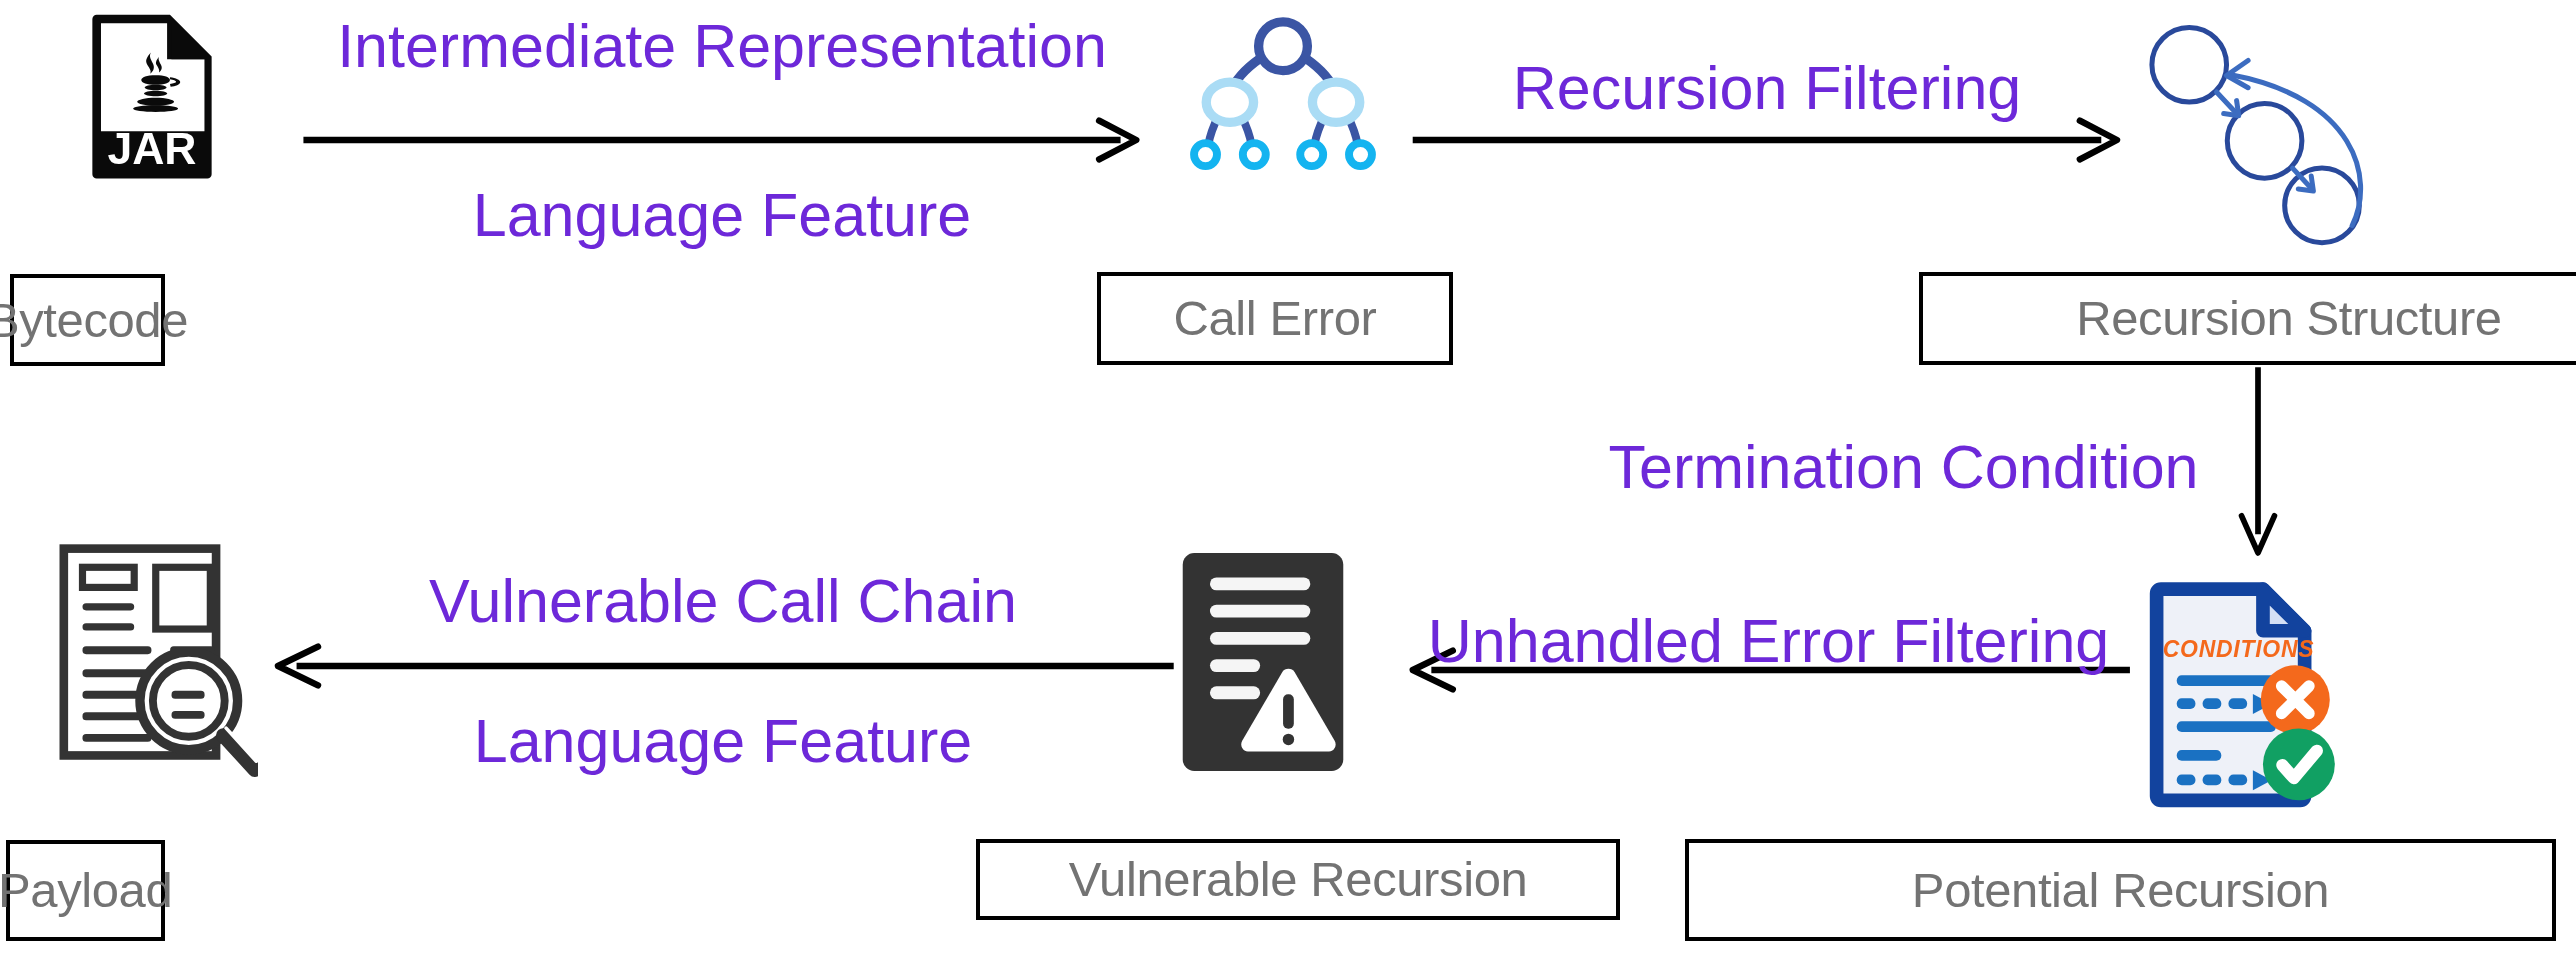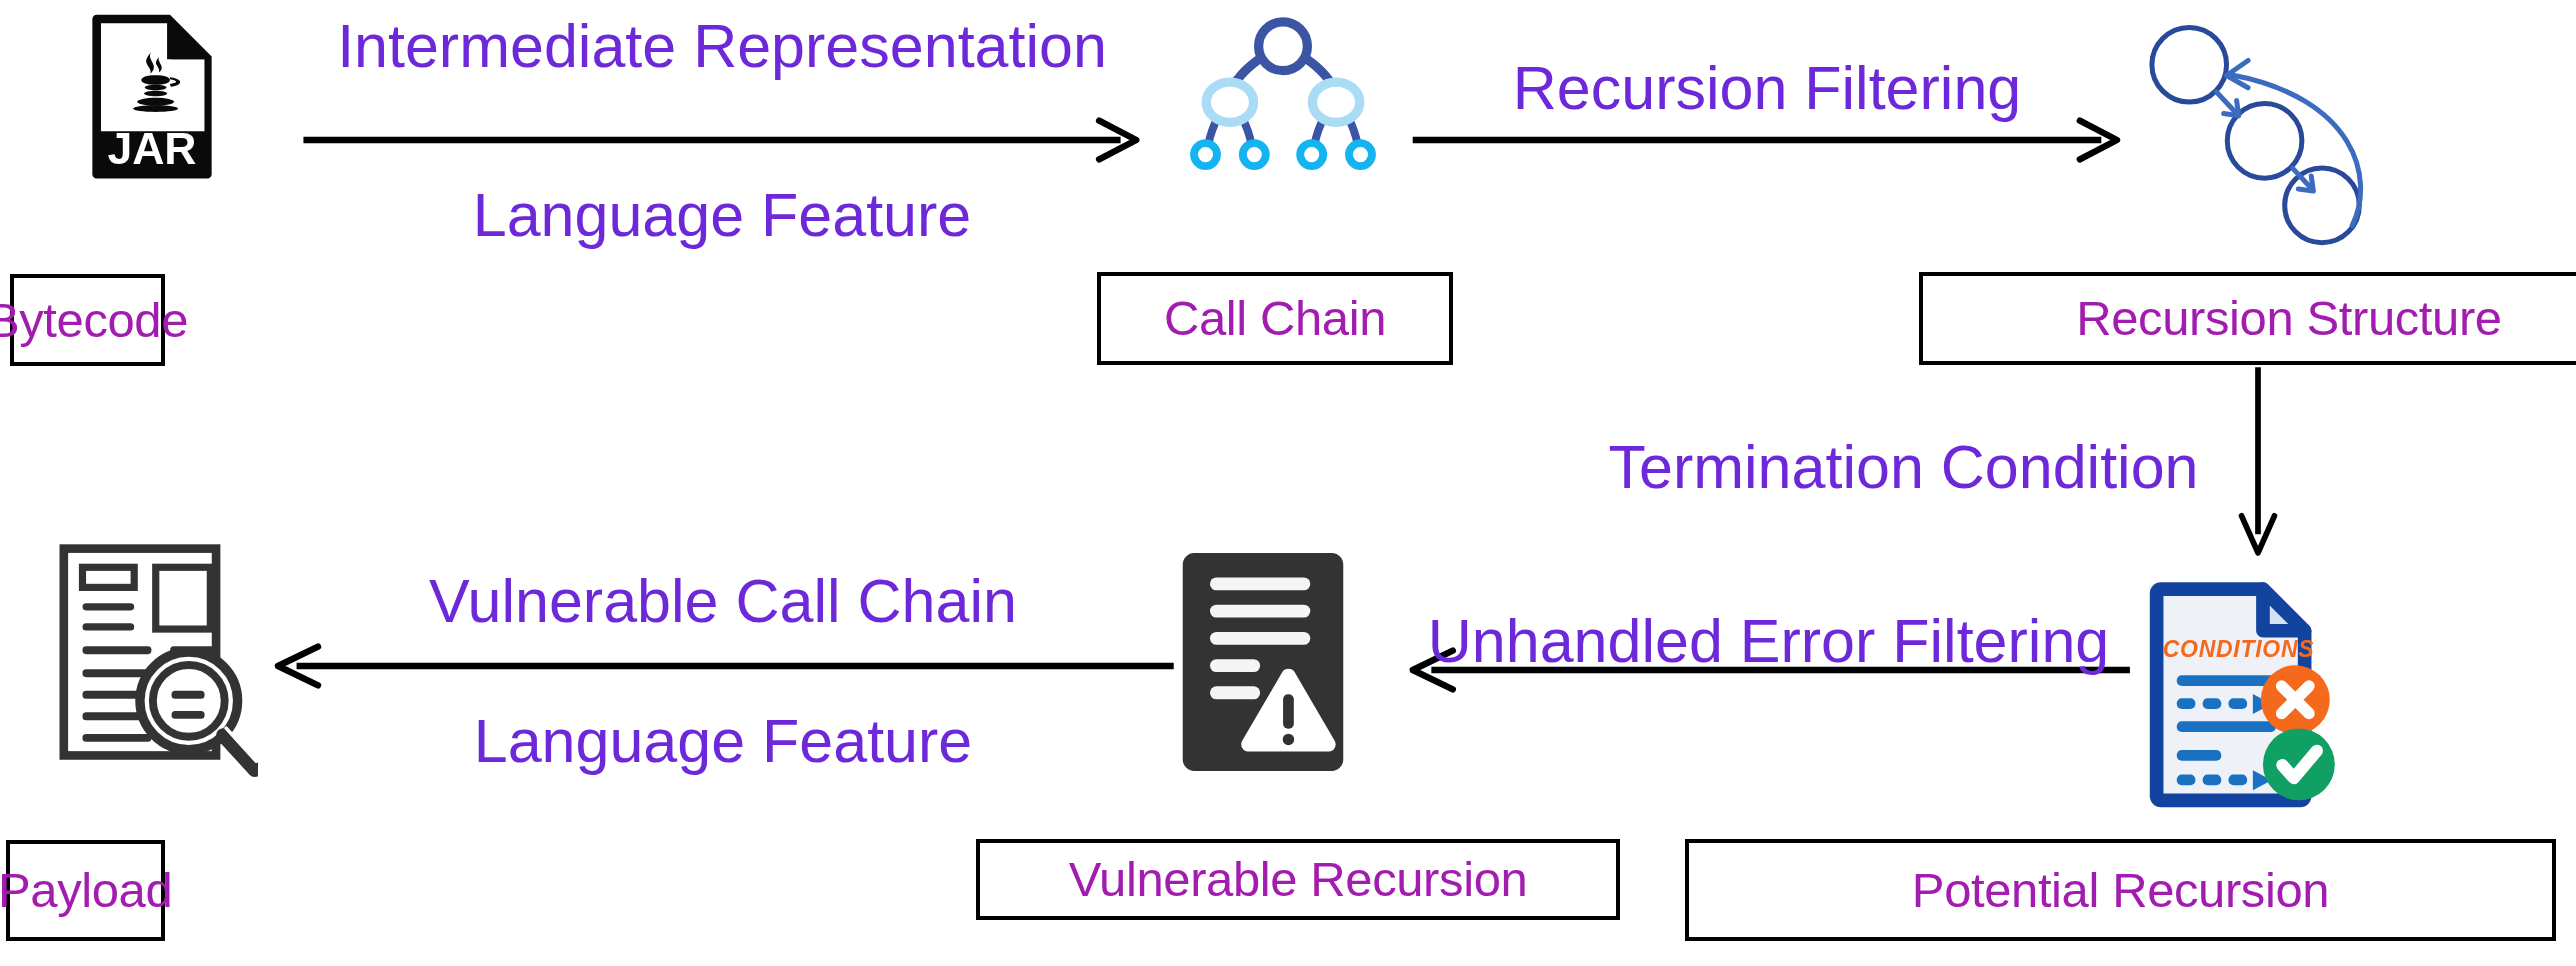--- a/index.html
+++ b/index.html
@@ -20,21 +20,21 @@
 
   
   .label-box {
     position: absolute;
     box-sizing: border-box;
     border: 4.3px solid #000000;
     background: #ffffff;
     display: flex;
     align-items: center;
     justify-content: center;
-    color: #a21caf;
+    color: #737373;
     font-size: 49px;
     line-height: 1;
     letter-spacing: -0.4px;
     white-space: nowrap;
     text-align: center;
   }
 
   
   .edge-label {
     position: absolute;
@@ -221,21 +221,21 @@
   <div class="edge-label" style="left:1580px; top:437px; width:647px;">Termination Condition</div>
 
   <div class="edge-label" style="left:1402px; top:575px; width:733px;margin-top:36px;">Unhandled Error Filtering</div>
 
   <div class="edge-label" style="left:267px; top:571px; width:912px;">Vulnerable Call Chain</div>
 
   <div class="edge-label" style="left:267px; top:711px; width:912px;">Language Feature</div>
 
   <div class="label-box" style="left:10px; top:274px; width:155px; height:92px;">Bytecode</div>
 
-  <div class="label-box" style="left:1097px; top:272px; width:356px; height:93px;">Call Chain</div>
+  <div class="label-box" style="left:1097px; top:272px; width:356px; height:93px;">Call Error</div>
 
   <div class="label-box" style="left:1919px; top:272px; width:740px; height:93px;">Recursion Structure</div>
 
   <div class="label-box" style="left:5.7px; top:840px; width:159px; height:101px;">Payload</div>
 
   <div class="label-box" style="left:928px; top:839px; width:644px; height:81px;margin-left:48px;">Vulnerable Recursion</div>
 
   <div class="label-box" style="left:1685px; top:839px; width:871px; height:102px;">Potential Recursion</div>
 
 </div>

